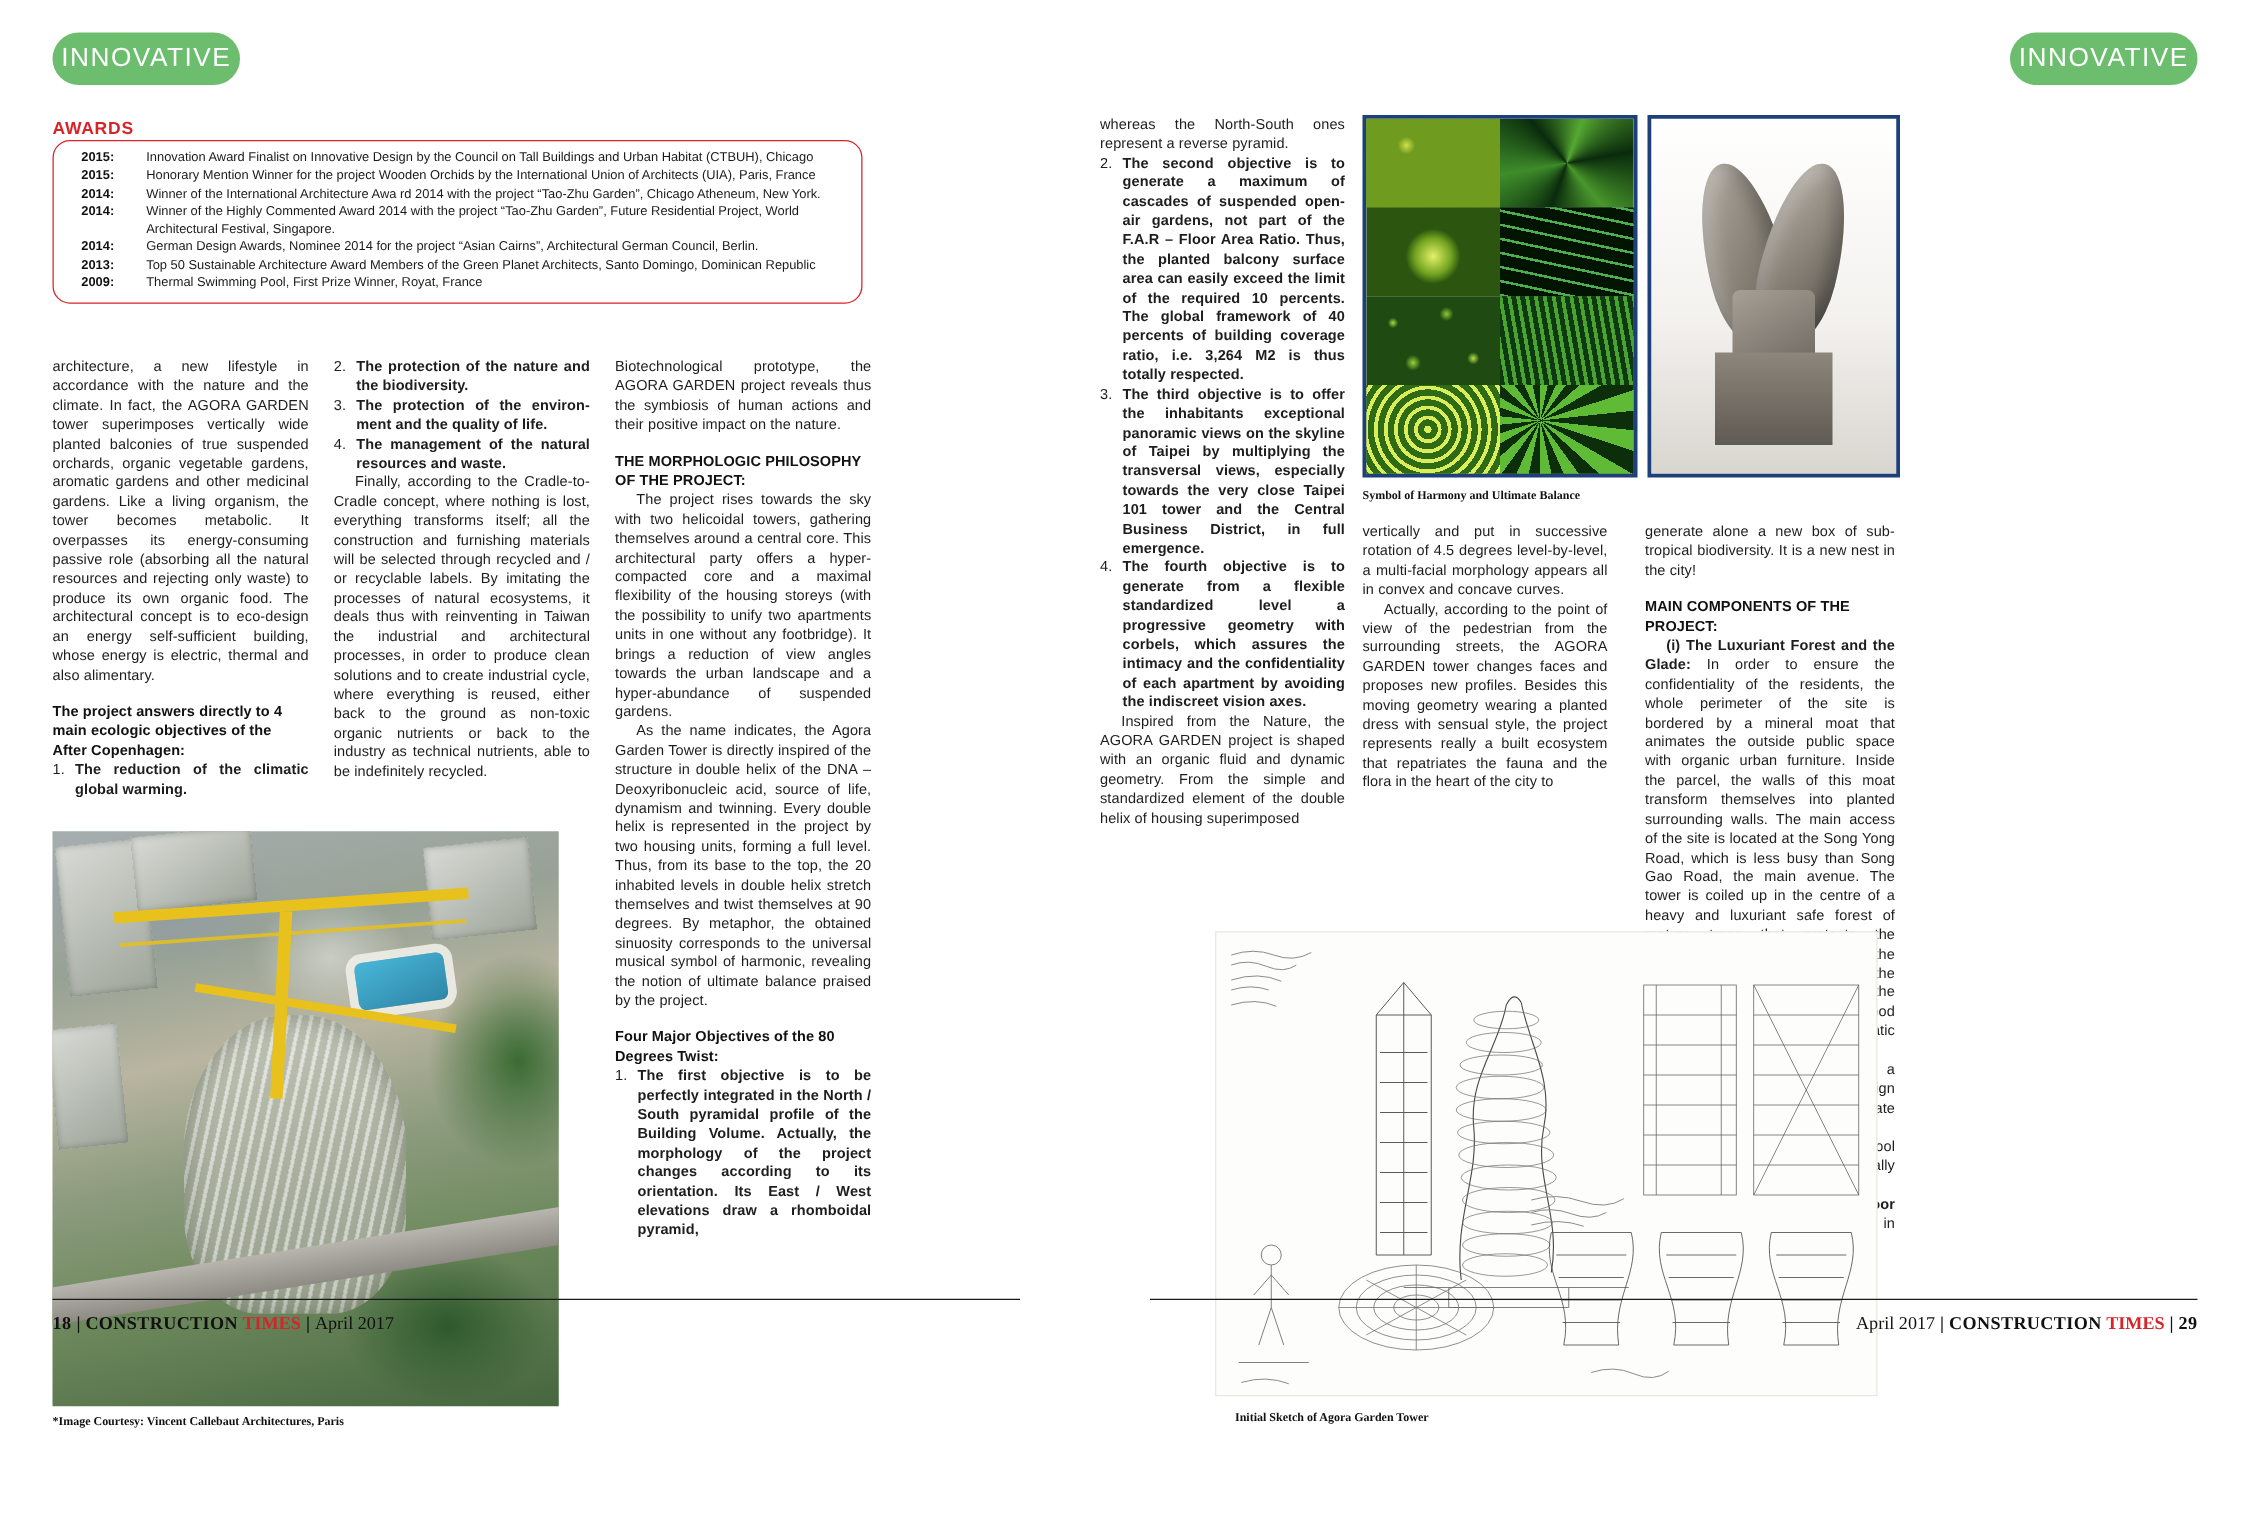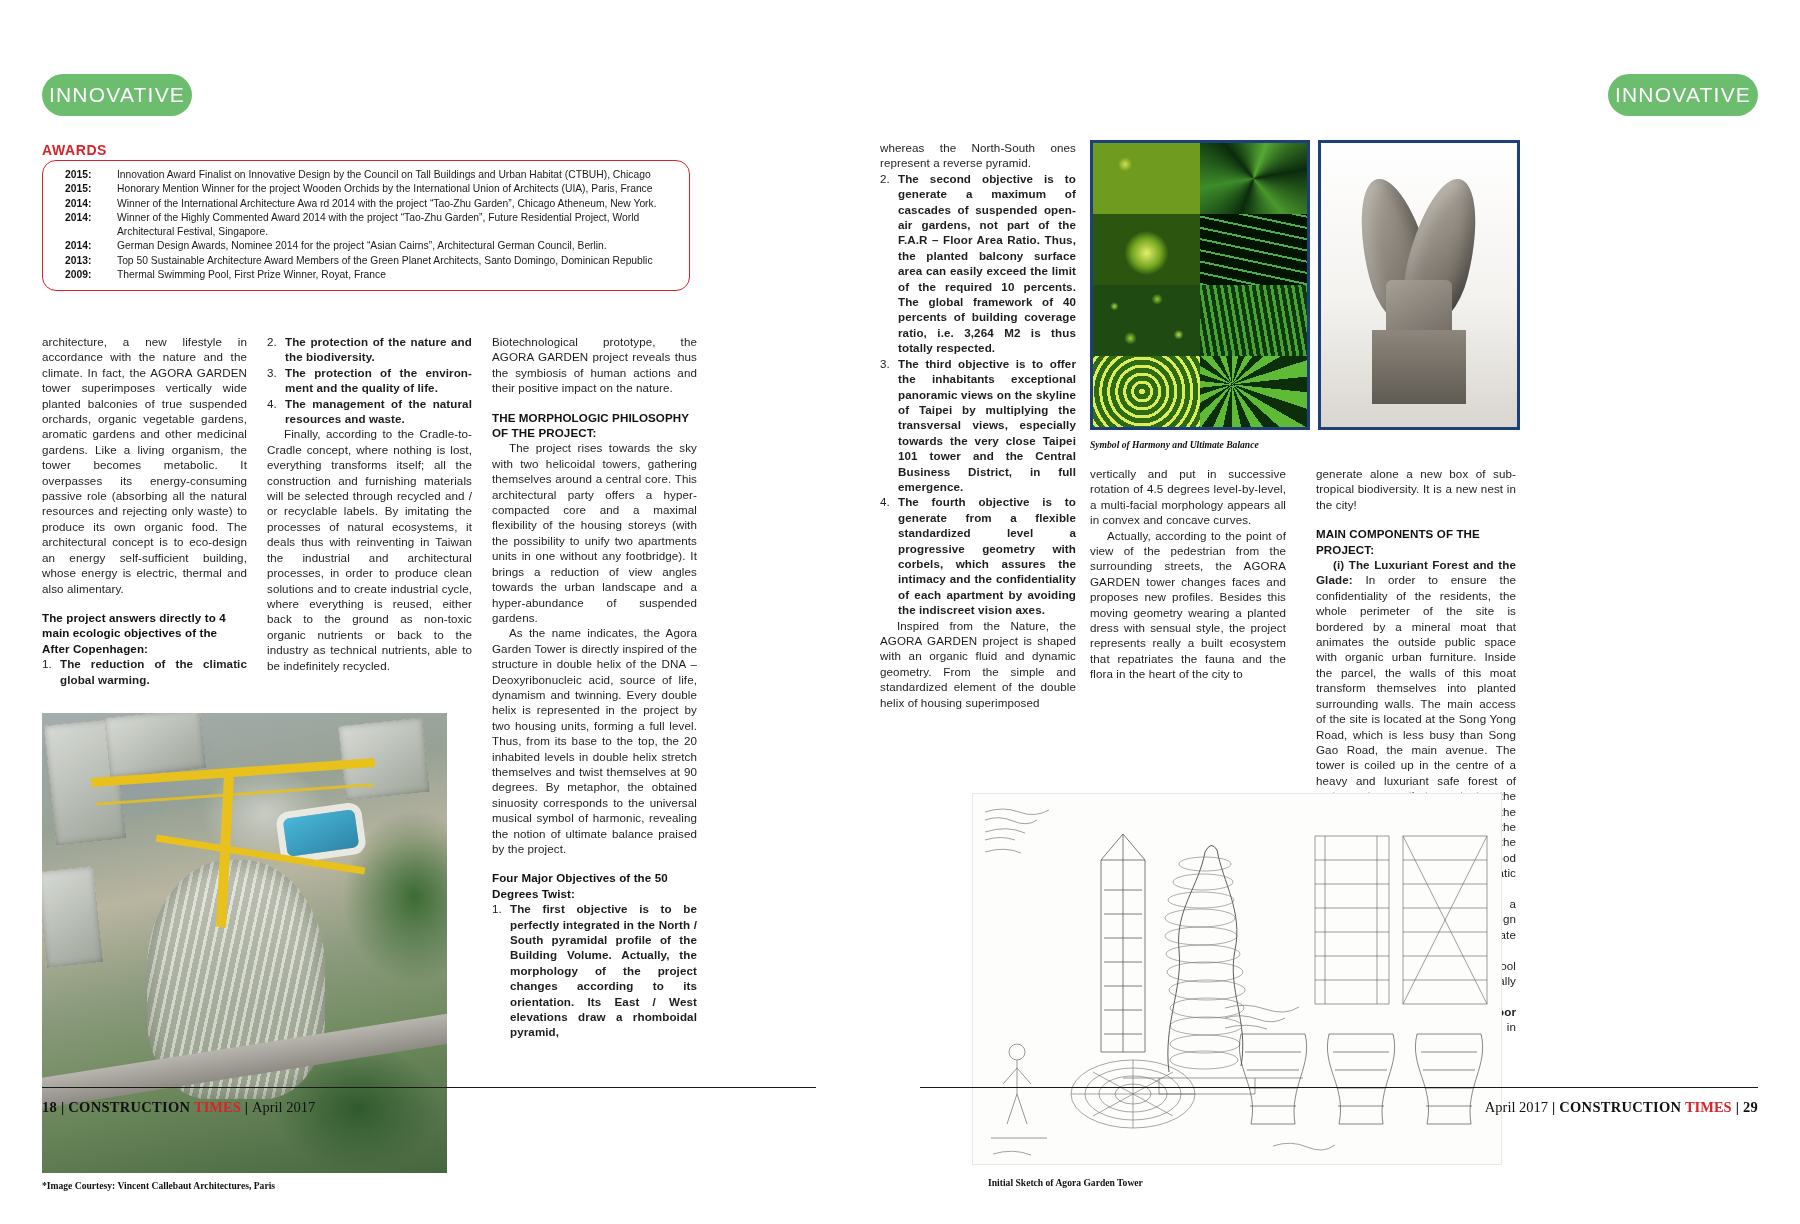--- a/index.html
+++ b/index.html
@@ -16,21 +16,20 @@
   .spread {
     position: absolute;
     inset: 0;
     display: flex;
   }
 
   .page {
     position: relative;
     height: 1084px;
     background: #ffffff;
-    margin-top: 48px;
   }
   .page-left  { width: 858px; }
   .page-gutter{ width: 42px; background:#fff; }
   .page-right { width: 900px; }
 
   
   .tab-innovative {
     position: absolute;
     top: 26px;
     height: 42px;
@@ -384,21 +383,21 @@
       <p class="indent">Finally, according to the Cradle-to-Cradle concept, where nothing is lost, everything transforms itself; all the construction and furnishing materials will be selected through recycled and / or recyclable labels. By imitating the processes of natural ecosystems, it deals thus with reinventing in Taiwan the industrial and architectural processes, in order to produce clean solutions and to create industrial cycle, where everything is reused, either back to the ground as non-toxic organic nutrients or back to the industry as technical nutrients, able to be indefinitely recycled.</p>
     </div>
 
     <div class="col L3">
       <p>Biotechnological prototype, the AGORA GARDEN project reveals thus the symbiosis of human actions and their positive impact on the nature.</p>
       <div class="gap"></div>
       <p class="subhead">THE MORPHOLOGIC PHILOSOPHY OF THE PROJECT:</p>
       <p class="indent">The project rises towards the sky with two helicoidal towers, gathering themselves around a central core. This architectural party offers a hyper-compacted core and a maximal flexibility of the housing storeys (with the possibility to unify two apartments units in one without any footbridge). It brings a reduction of view angles towards the urban landscape and a hyper-abundance of suspended gardens.</p>
       <p class="indent">As the name indicates, the Agora Garden Tower is directly inspired of the structure in double helix of the DNA – Deoxyribonucleic acid, source of life, dynamism and twinning. Every double helix is represented in the project by two housing units, forming a full level. Thus, from its base to the top, the 20 inhabited levels in double helix stretch themselves and twist themselves at 90 degrees. By metaphor, the obtained sinuosity corresponds to the universal musical symbol of harmonic, revealing the notion of ultimate balance praised by the project.</p>
       <div class="gap"></div>
-      <p class="subhead">Four Major Objectives of the 50 Degrees Twist:</p>
+      <p class="subhead">Four Major Objectives of the 80 Degrees Twist:</p>
       <ol class="nums">
         <li>
           <span class="num">1.</span>
           <span class="txt">The first objective is to be perfectly integrated in the North / South pyramidal profile of the Building Volume. Actually, the morphology of the project changes according to its orientation. Its East / West elevations draw a rhomboidal pyramid,</span>
         </li>
       </ol>
     </div>
 
     <div class="img-aerial">
       <div class="bldg" style="left:2%;  top:2%;  width:70px; height:120px; transform:rotate(-6deg);"></div>
@@ -455,21 +454,21 @@
       <div class="cell c-spiral"></div>
       <div class="cell c-cells"></div>
     </div>
 
     <div class="sculpture" style="left:418px; top:92px;">
       <div class="hand hand-l"></div>
       <div class="hand hand-r"></div>
       <div class="pedestal-top"></div>
       <div class="pedestal"></div>
     </div>
-    <div class="cap" style="left:190px; top:391px;font-style:italic;">Symbol of Harmony and Ultimate Balance</div>
+    <div class="cap" style="left:190px; top:391px;">Symbol of Harmony and Ultimate Balance</div>
 
     <div class="col" style="left:190px; top:418px; width:196px;">
       <p>vertically and put in successive rotation of 4.5 degrees level-by-level, a multi-facial morphology appears all in convex and concave curves.</p>
       <p class="indent">Actually, according to the point of view of the pedestrian from the surrounding streets, the AGORA GARDEN tower changes faces and proposes new profiles. Besides this moving geometry wearing a planted dress with sensual style, the project represents really a built ecosystem that repatriates the fauna and the flora in the heart of the city to</p>
     </div>
 
     <div class="col" style="left:416px; top:418px; width:200px;">
       <p>generate alone a new box of sub-tropical biodiversity. It is a new nest in the city!</p>
       <div class="gap"></div>
       <p class="subhead">MAIN COMPONENTS OF THE PROJECT:</p>

